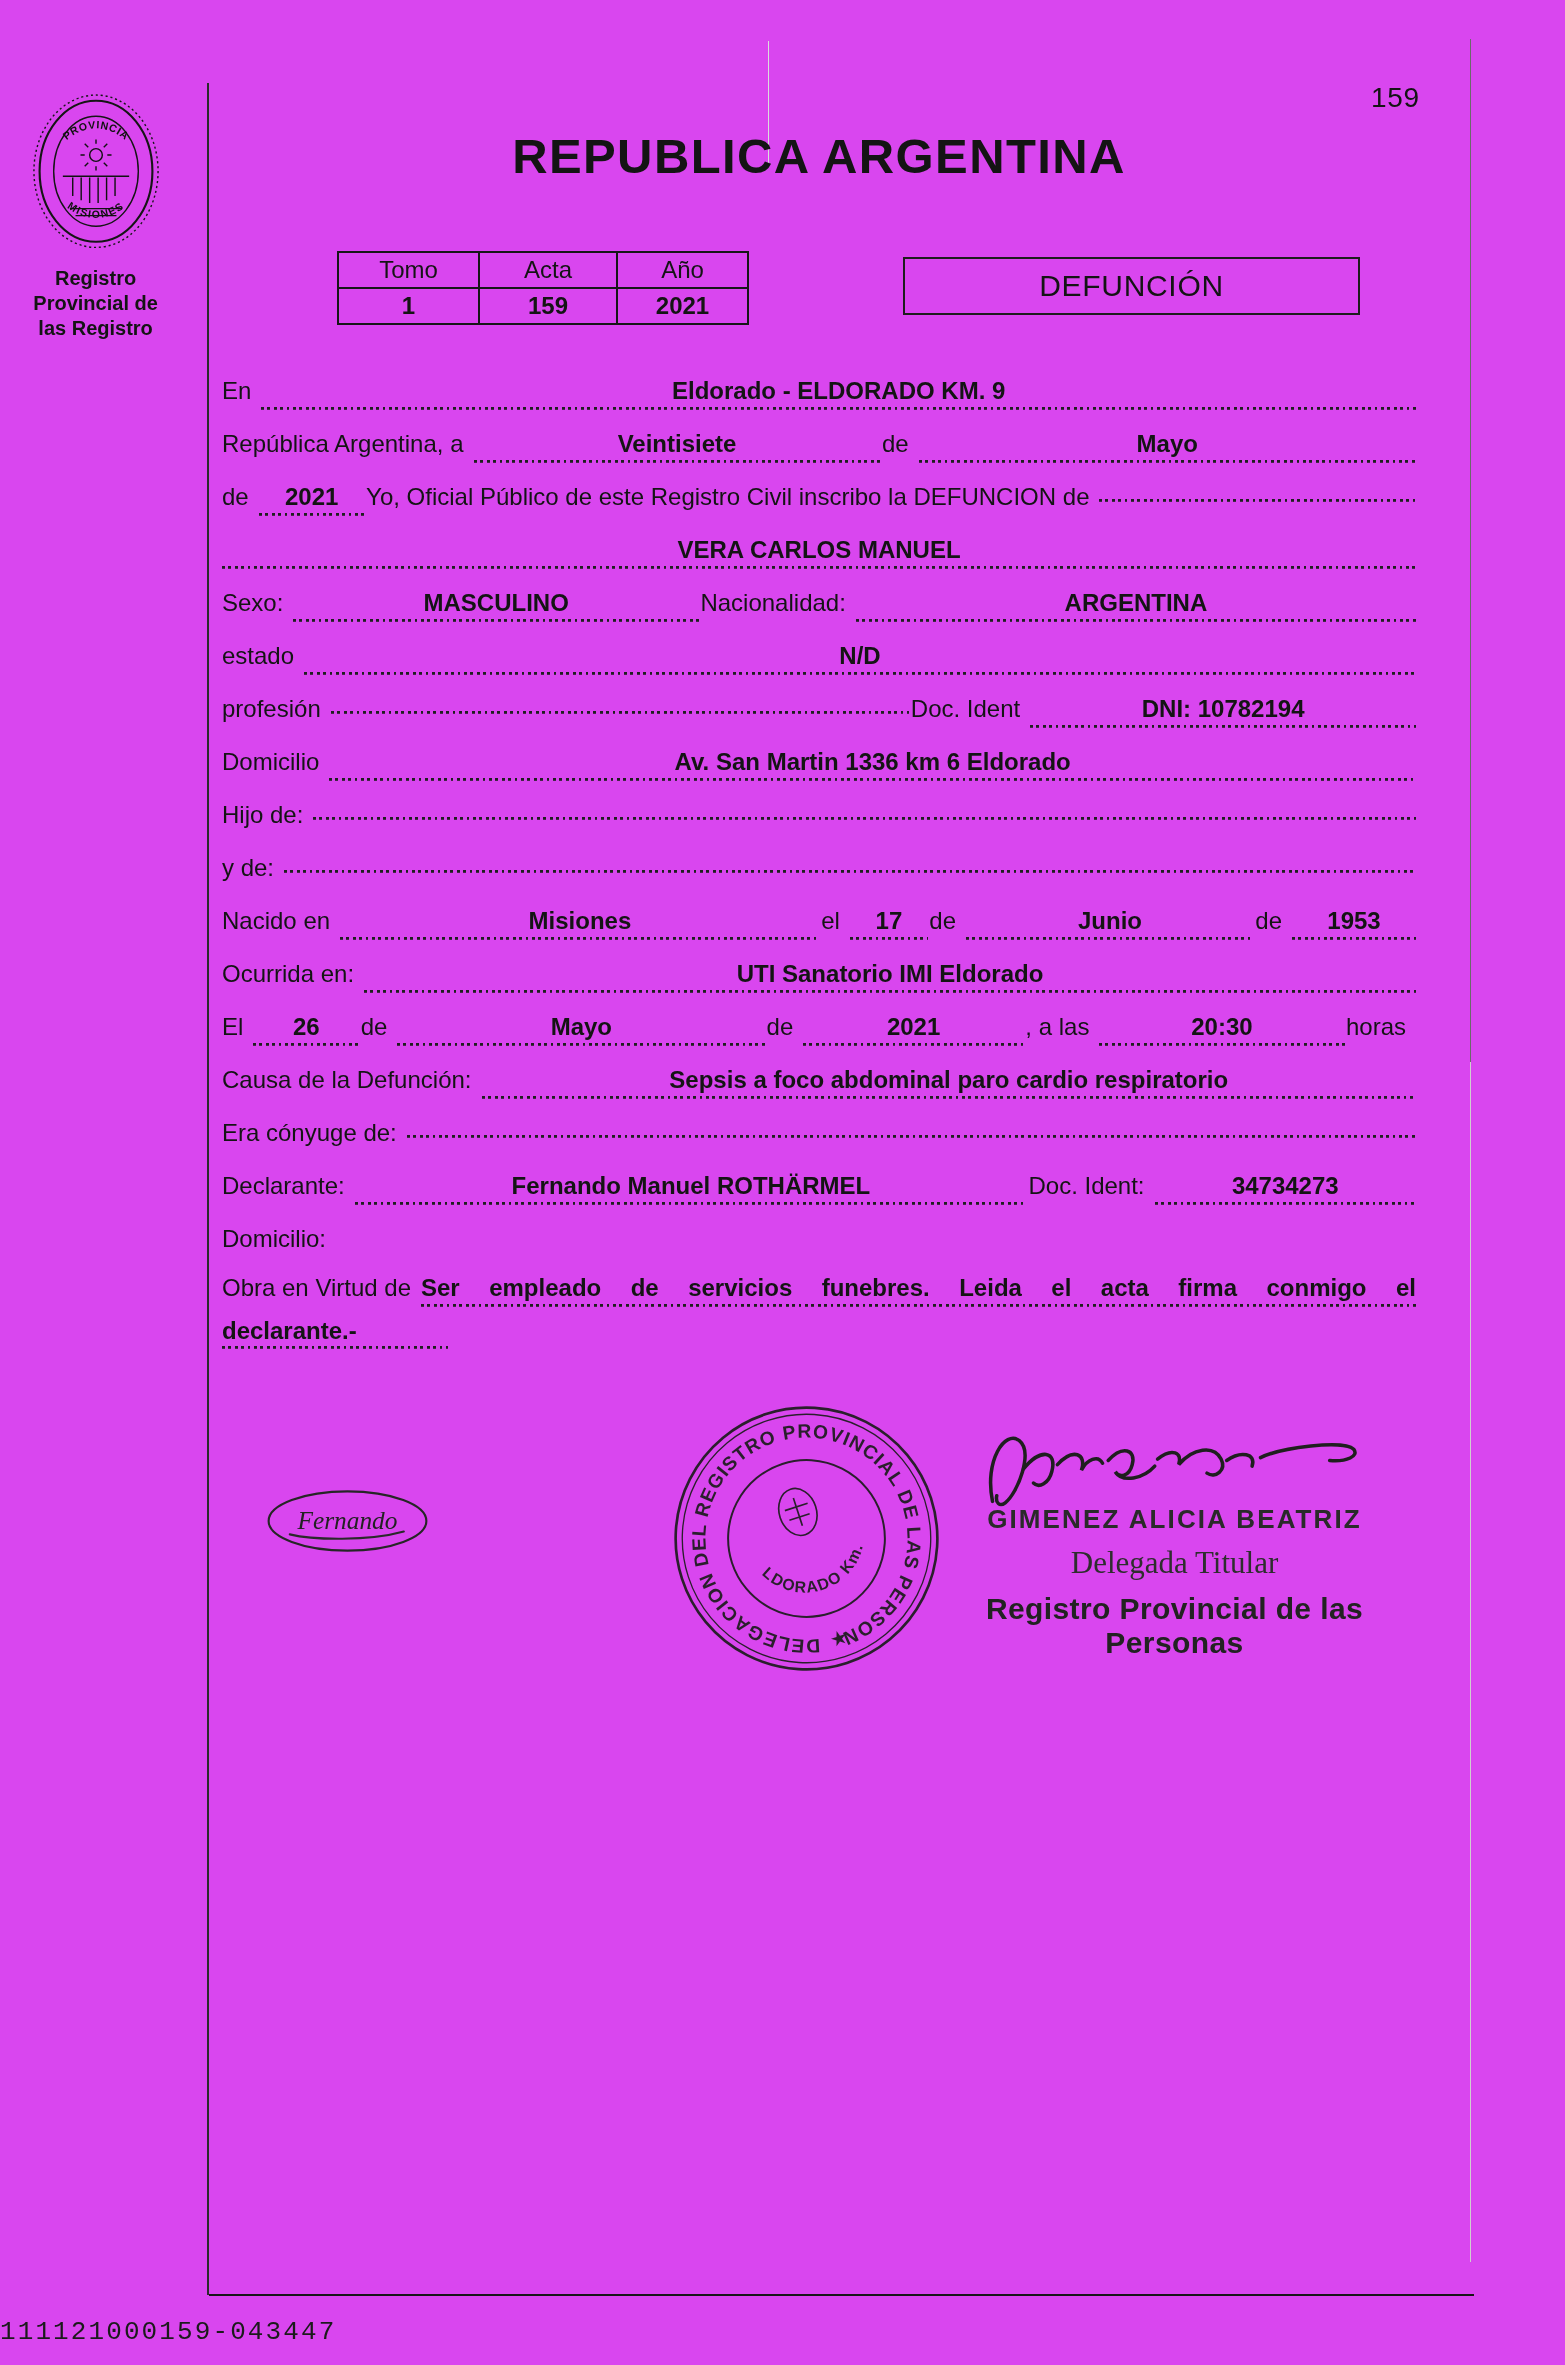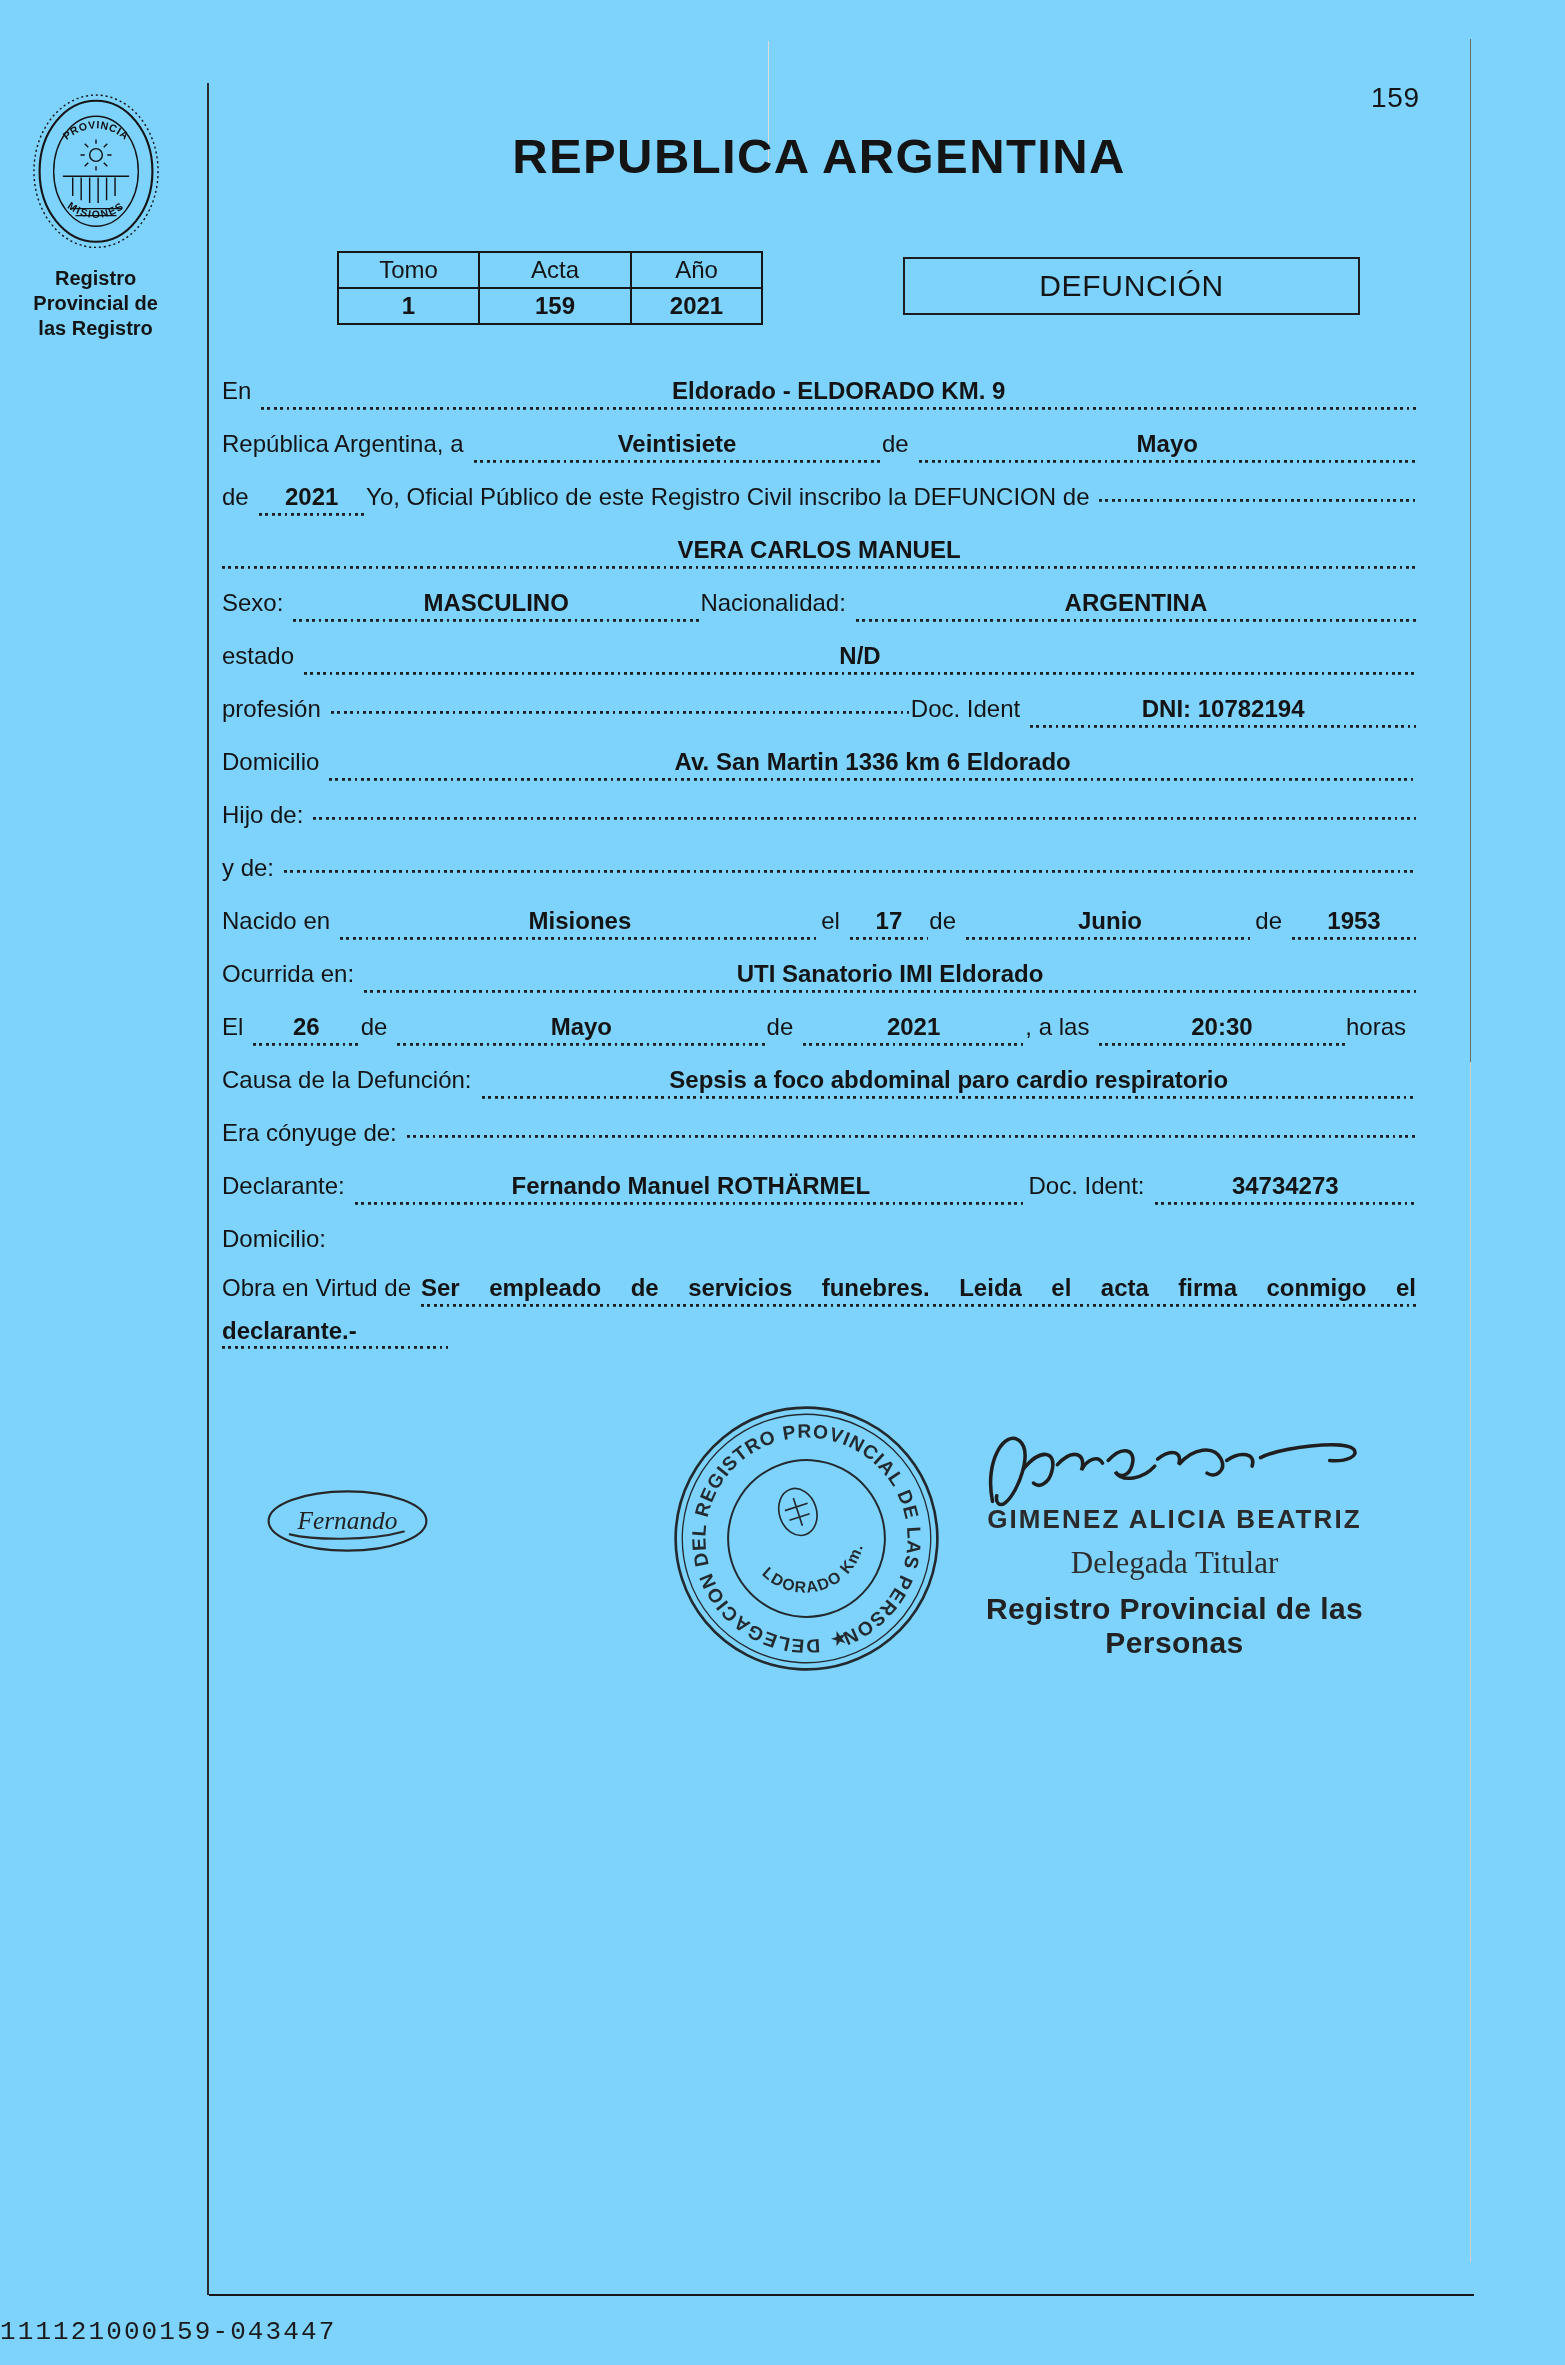--- a/index.html
+++ b/index.html
@@ -1,38 +1,38 @@
 <!DOCTYPE html>
 <html style="font-size:11.3px"><head>
 <meta charset="utf-8">
 <style>
   *{margin:0;padding:0;box-sizing:border-box}
   html,body{background:#ffffff}
   body{width:1565px;height:2366px;position:relative;font-family:"Liberation Sans",sans-serif;color:#141414}
-  .page{position:absolute;left:0;top:0;width:1565px;height:2366px;background:#7dd3fc;overflow:hidden}
+  .page{position:absolute;left:0;top:0;width:1565px;height:2366px;background:#d946ef;overflow:hidden}
 
   
   .edge-left{position:absolute;left:207px;top:83px;width:2.1px;height:2212px;background:#2b2b2b}
   .edge-right-dark{position:absolute;left:1470px;top:39px;width:1.4px;height:1024px;background:#6a6a6a}
   .edge-right-light{position:absolute;left:1470px;top:1062px;width:0.7px;height:1200px;background:#cfcfcf}
   .crease-top{position:absolute;left:768px;top:41px;width:1.4px;height:124px;background:#dcdcdc}
 
   .folio{position:absolute;left:1371px;top:82px;font-size:28px;letter-spacing:0.7px}
   .title{position:absolute;left:222px;top:128px;width:1194px;text-align:center;font-size:49px;font-weight:700;letter-spacing:1.4px}
 
   
   .emblem-wrap{position:absolute;left:5.6px;top:90px;width:180px;text-align:center}
   .emblem-wrap svg{display:block;margin:0 auto}
   .emblem-caption{margin-top:10px;font-size:20px;font-weight:700;line-height:1.25}
 
   
   .meta{position:absolute;left:222px;top:251px;width:1194px;height:85px}
   .record-table{position:absolute;left:115px;top:0;border-collapse:collapse}
   .record-table td{border:2.1px solid #161616;text-align:center;font-size:24px;height:36px;padding:0 5.6px}
-  .record-table .c1{width:141px}.record-table .c2{width:152px}.record-table .c3{width:131px}
+  .record-table .c1{width:141px}.record-table .c2{width:138px}.record-table .c3{width:131px}
   .rt-val{font-weight:700}
   .def-box{position:absolute;left:681px;top:5.6px;width:457px;height:58px;border:2.1px solid #1d1d1d;display:flex;align-items:center;justify-content:center;font-size:30px;letter-spacing:0.7px}
 
   
   .form{position:absolute;left:222px;top:367px;width:1194px;font-size:24px}
   .frow{display:flex;align-items:center;height:53px}
   .flab{white-space:nowrap;padding:0 10px 4.2px 1.4px}
   .flab:first-child{padding-left:0}
   .fval{font-weight:700;text-align:center;white-space:nowrap;padding-bottom:4.2px;
         background-image:repeating-linear-gradient(90deg,#1f1f1f 0 2.8px,transparent 2.8px 6.4px);

